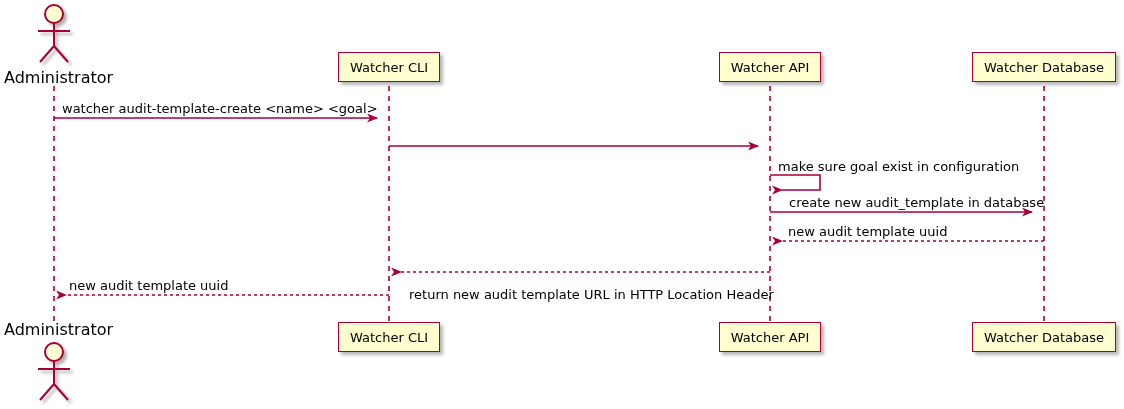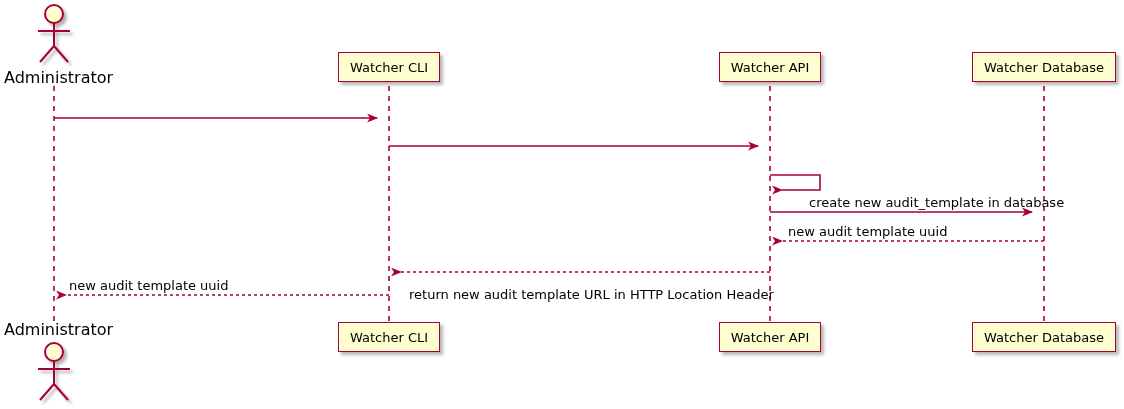--- a/index.html
+++ b/index.html
@@ -117,18 +117,20 @@
   <div class="pbox" style="left:719px; top:322px; width:102px; height:30px;">
     <span>Watcher API</span>
   </div>
   <div class="pbox" style="left:972px; top:322px; width:144px; height:30px;">
     <span>Watcher Database</span>
   </div>
 
   <div class="lbl actor-label" style="left:4px; top:70px;">Administrator</div>
   <div class="lbl actor-label" style="left:4px; top:322px;">Administrator</div>
 
-  <div class="lbl msg-label" style="left:809px; top:195px;">create new audit_template in database</div>
+  <div class="lbl msg-label" style="left:62px; top:101px;">watcher audit-template-create &lt;name&gt; &lt;goal&gt;</div>
+  <div class="lbl msg-label" style="left:778px; top:159px;">make sure goal exist in configuration</div>
+  <div class="lbl msg-label" style="left:789px; top:195px;">create new audit_template in database</div>
   <div class="lbl msg-label" style="left:788px; top:224px;">new audit template uuid</div>
   <div class="lbl msg-label" style="left:409px; top:255px;margin-top:32px;">return new audit template URL in HTTP Location Header</div>
   <div class="lbl msg-label" style="left:69px; top:278px;">new audit template uuid</div>
 
 </div>
 
 </body></html>

